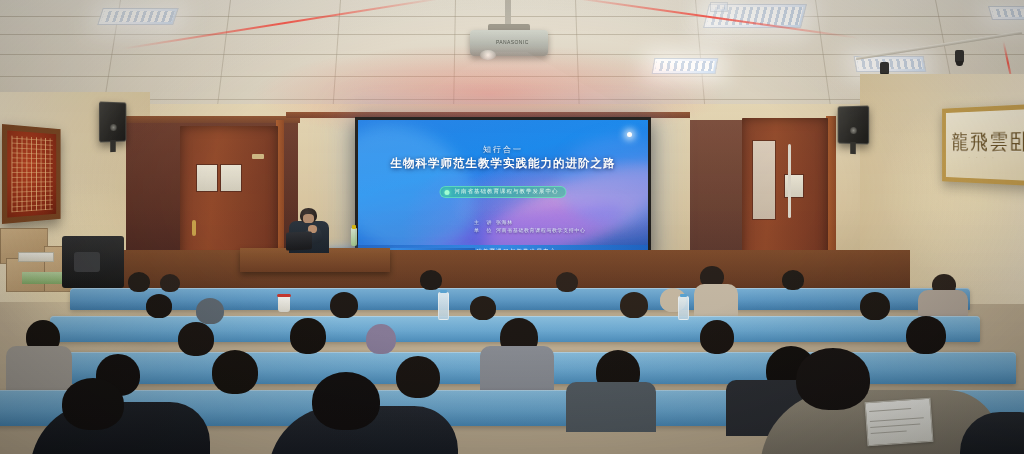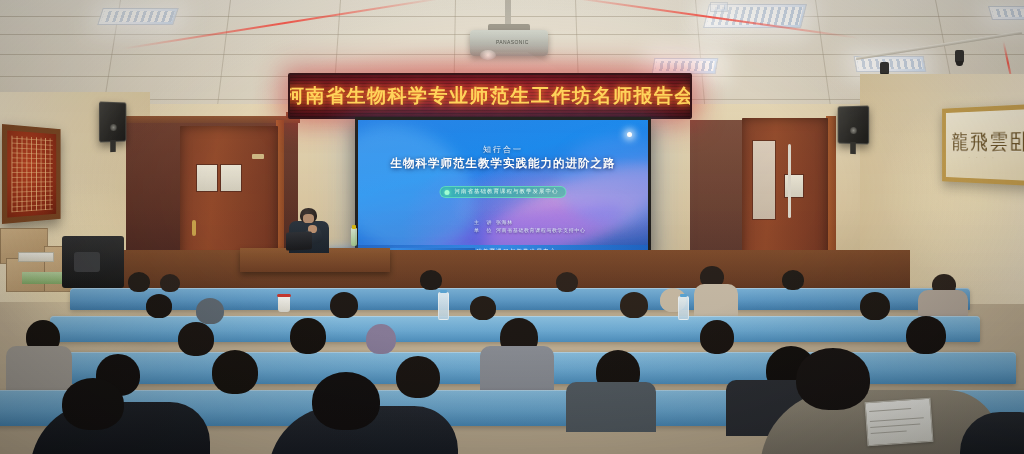--- a/index.html
+++ b/index.html
@@ -413,23 +413,20 @@
   <div class="speaker" style="left:98px;top:102px;width:28px;height:38px;transform:perspective(240px) rotateY(24deg)">
     <div class="cone"></div>
       <div class="bracket"></div>
   </div>
   <div class="speaker" style="left:836px;top:106px;width:32px;height:36px;transform:perspective(240px) rotateY(-22deg)">
     <div class="cone"></div>
       <div class="bracket"></div>
   </div>
 
   <div class="banner-halo"></div>
-  <div class="banner">
-    <div class="banner-text">河南省生物科学专业师范生工作坊名师报告会</div>
-  </div>
 
   <div class="screen-frame">
     <div class="screen">
       <div class="swirl" style="left:120px;top:60px;width:200px;height:60px;background:rgba(255,170,225,.42);transform:rotate(-22deg)"></div>
       <div class="swirl" style="left:40px;top:96px;width:230px;height:46px;background:rgba(130,90,235,.40);transform:rotate(-14deg)"></div>
       <div class="swirl" style="left:-30px;top:10px;width:150px;height:120px;background:rgba(120,200,255,.30);transform:rotate(30deg)"></div>
       <div class="swirl" style="left:200px;top:16px;width:120px;height:90px;background:rgba(90,160,255,.30)"></div>
       <div class="sparkle"></div>
 
       <div class="slide-title-sm">知行合一</div>

